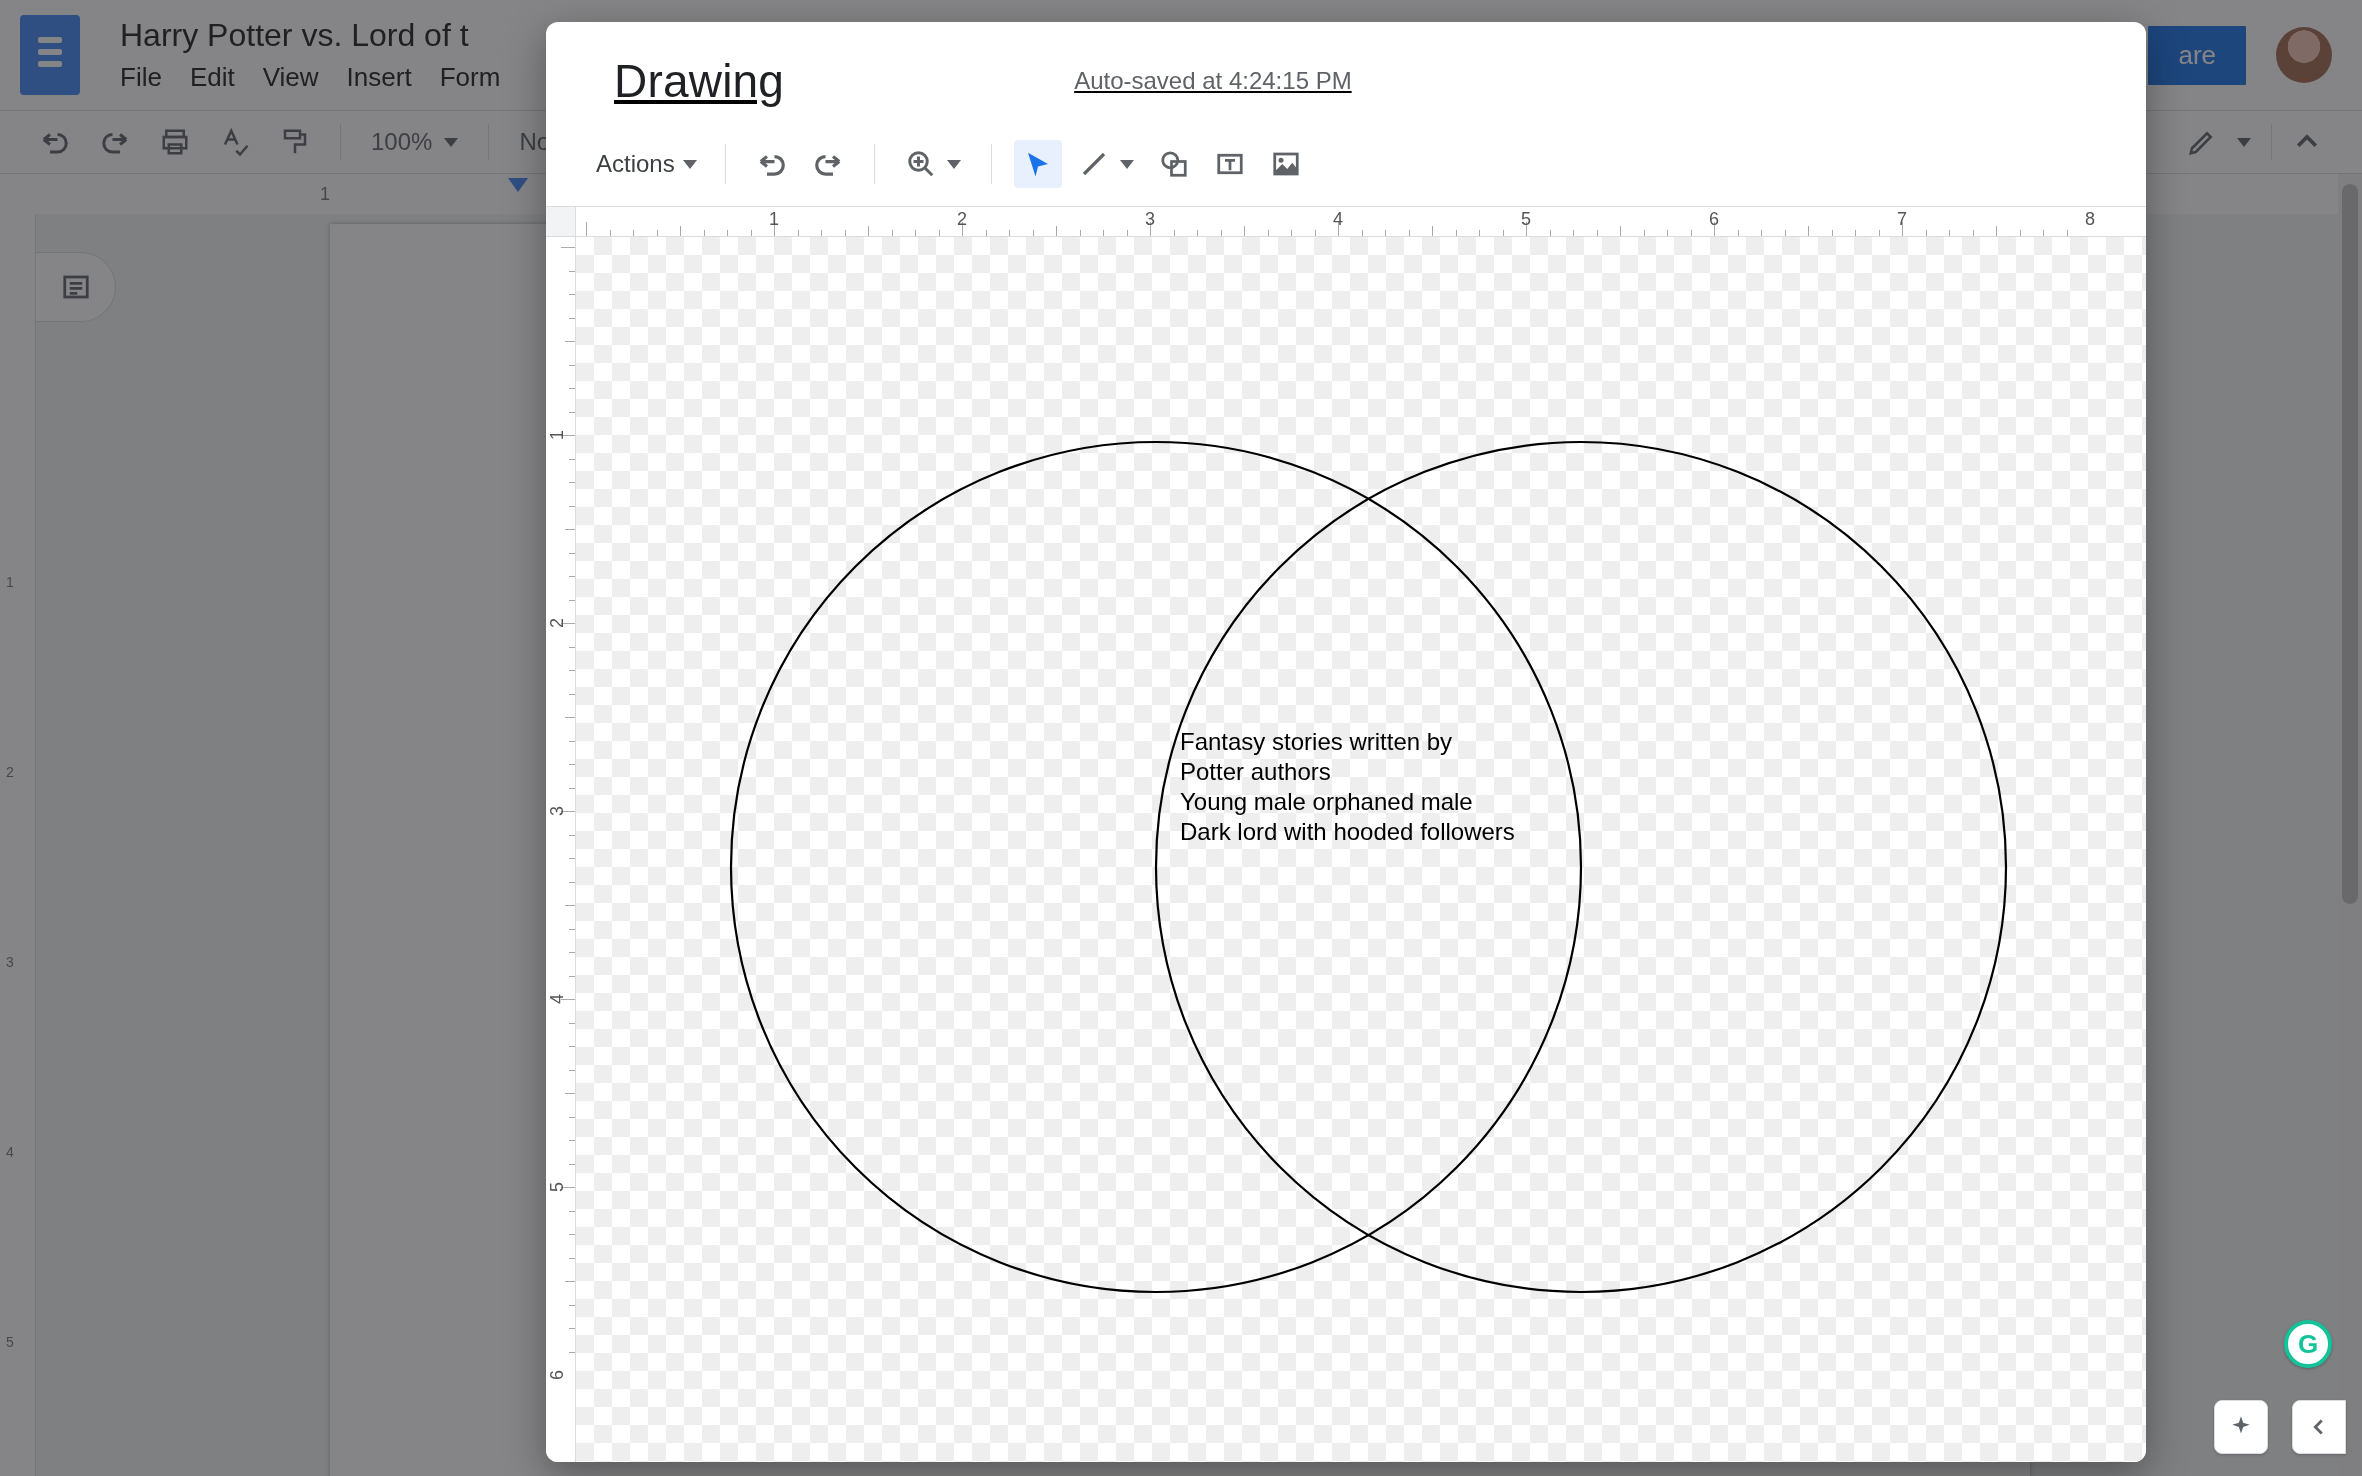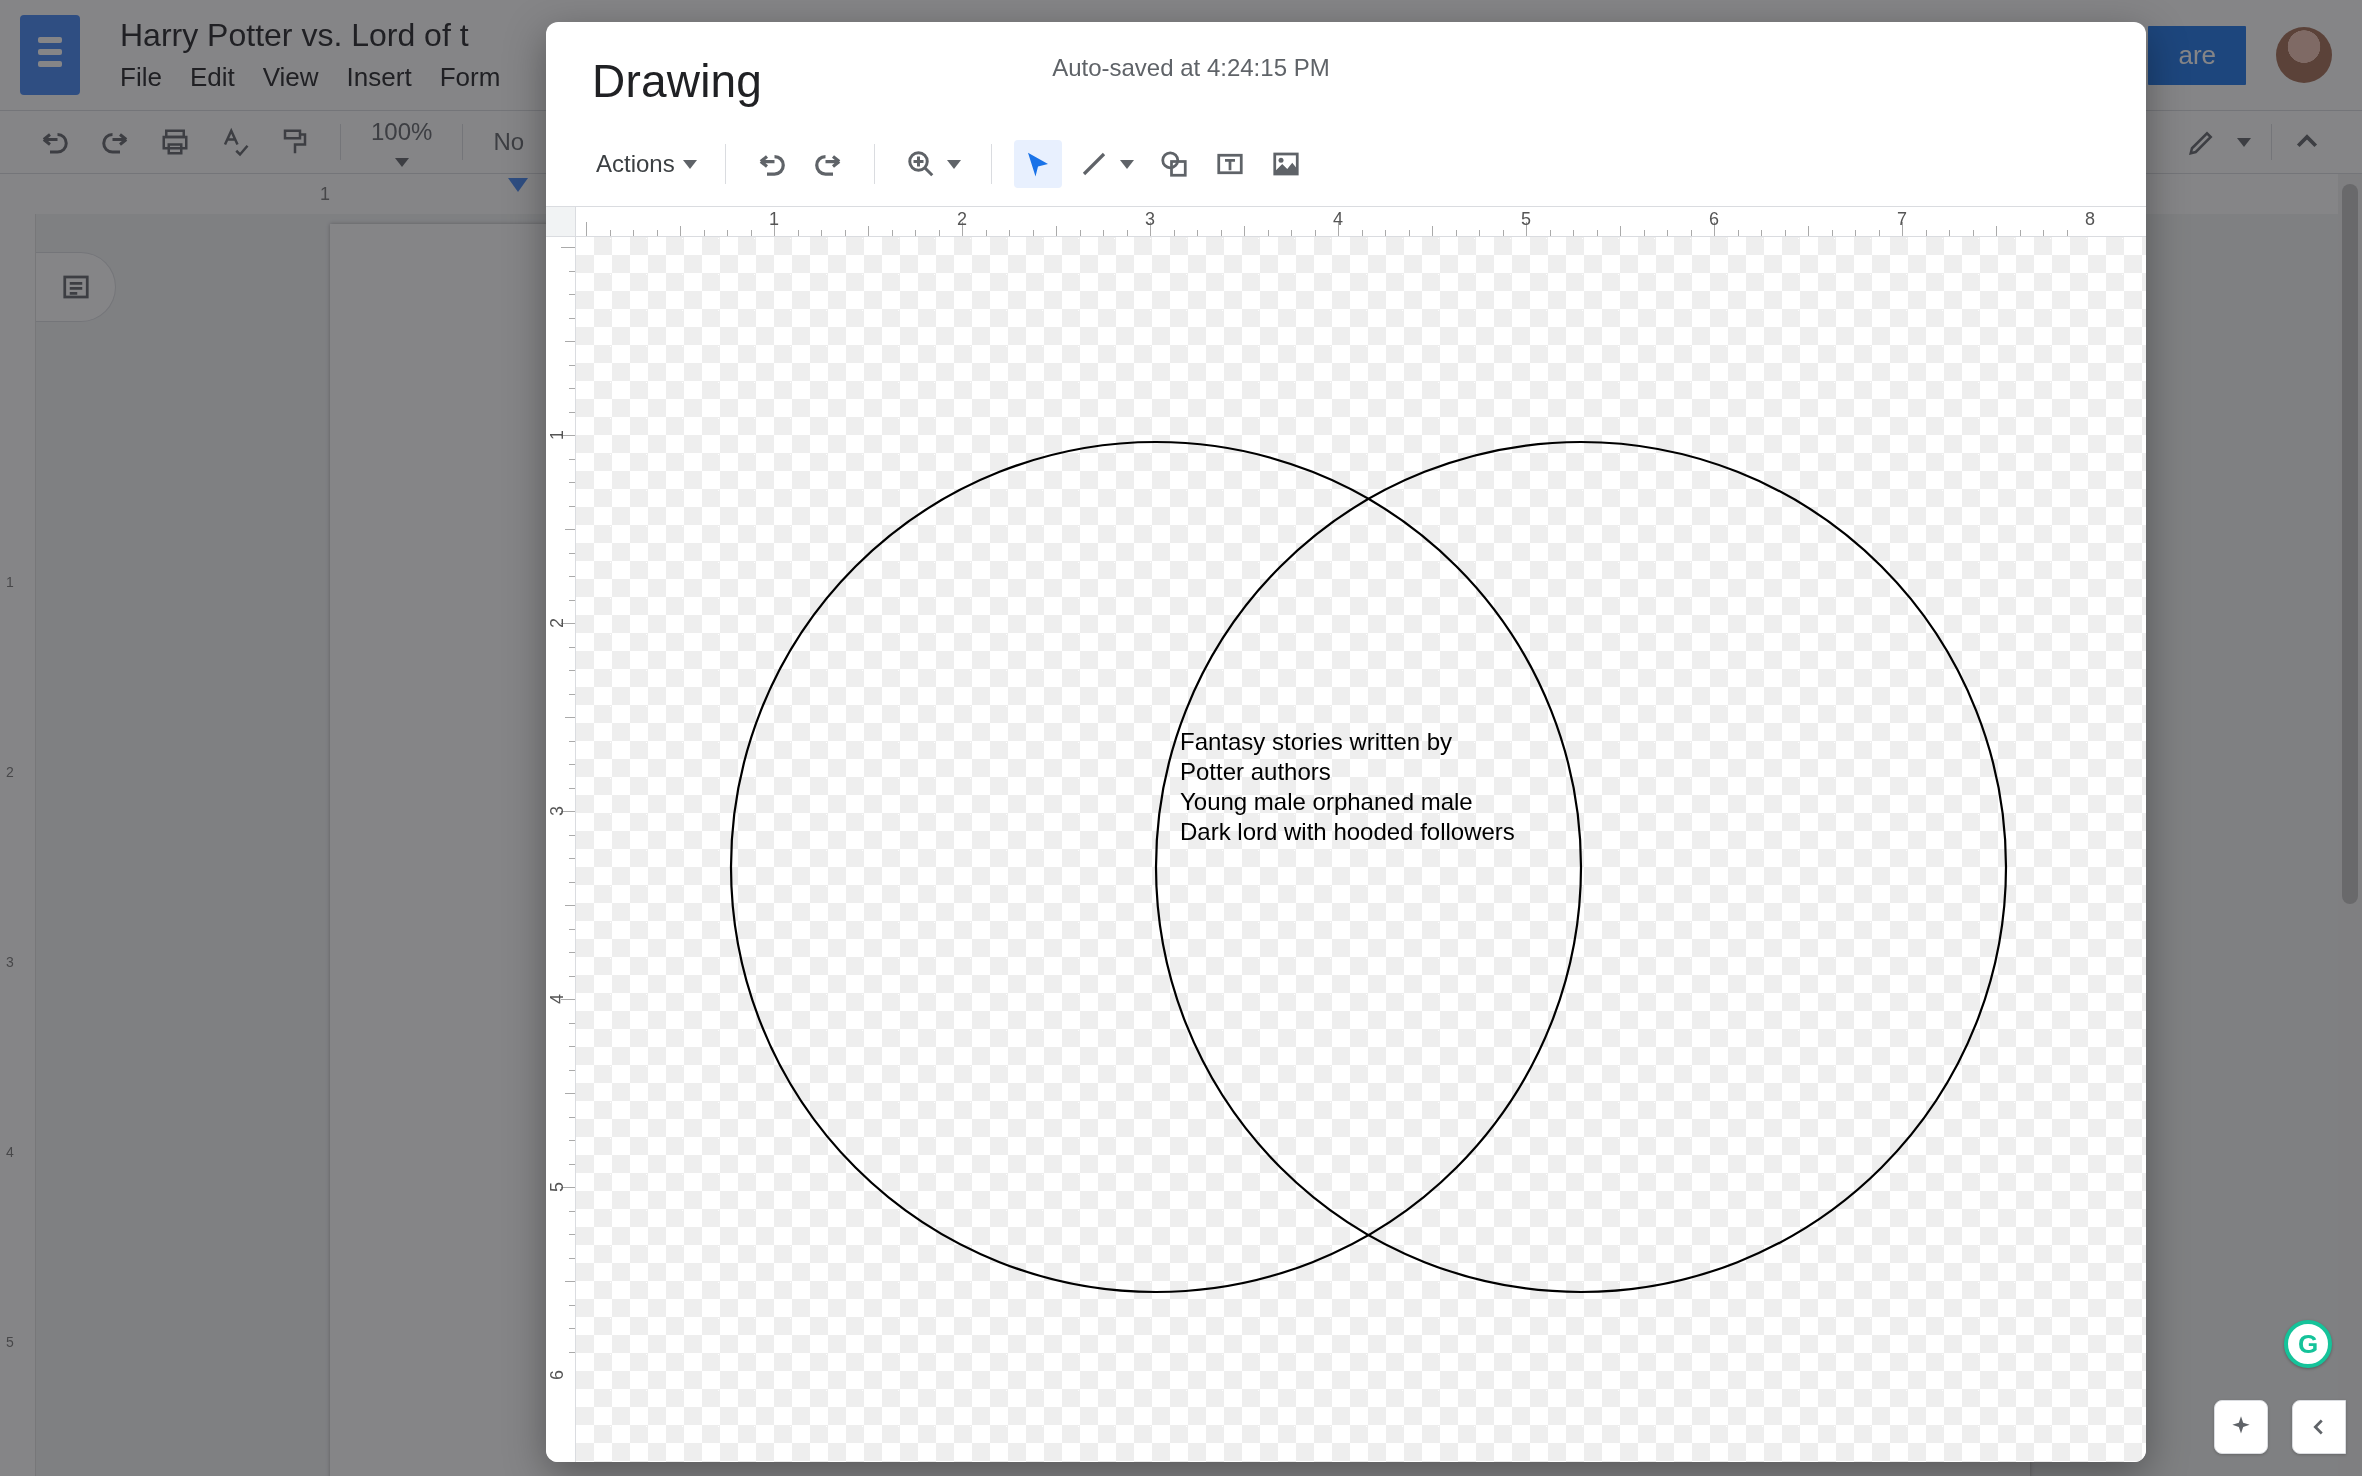--- a/index.html
+++ b/index.html
@@ -29,21 +29,21 @@
     width: 56px; height: 56px; border-radius: 50%; margin-left: 30px;
     background: radial-gradient(circle at 50% 35%, #f1c4b4 0 35%, #a36b52 36% 100%);
   }
 
   .bg-toolbar {
     height: 64px; border-top: 1px solid #dadce0; border-bottom: 1px solid #dadce0;
     display: flex; align-items: center; gap: 30px; padding: 0 40px; color: #5f6368; font-size: 24px;
   }
   .tb-ic { width: 30px; height: 30px; display:inline-flex; align-items:center; justify-content:center; }
   .tb-sep { width:1px; height:36px; background:#dadce0; }
-  .zoom-val { display:flex; align-items:center; gap:12px;flex-direction:column; }
+  .zoom-val { display:flex; align-items:center; gap:12px; }
   .bg-toolbar .right { margin-left:auto; display:flex; align-items:center; gap:20px; }
 
   .bg-rulerrow { height: 40px; background:#fff; position:relative; }
   .bg-pagearea { flex:1; background:#f1f3f4; position:relative; display:flex; }
   .bg-leftruler { width:36px; background:#fff; border-right:1px solid #e0e0e0; position:relative; font-size:14px; color:#777; }
   .bg-leftruler span { position:absolute; left:10px; transform: translateX(-50%); }
   .ruler-num { position:absolute; top:10px; font-size:18px; color:#777; }
   .ruler-marker { position:absolute; top:4px; width:0; height:0; border-left:10px solid transparent; border-right:10px solid transparent; border-top:14px solid #4285f4; }
 
   .bg-page { position:absolute; left:330px; top:10px; width:1700px; height:2000px; background:#fff; box-shadow:0 0 4px rgba(0,0,0,.3); }
@@ -56,21 +56,21 @@
   
   .scrim { position:absolute; inset:0; background: rgba(32,33,36,.55); }
 
   
   .modal {
     position: absolute; left: 546px; top: 22px; width: 1600px; height: 1440px;
     background: #fff; border-radius: 12px; box-shadow: 0 12px 40px rgba(0,0,0,.35);
     display: flex; flex-direction: column; overflow: hidden;
   }
   .modal-header {
-    display: flex; align-items: flex-start; padding: 32px 46px;
+    display: flex; align-items: center; padding: 32px 68px; text-decoration: underline;
   }
   .modal-title { font-size: 46px; font-weight: 400; color: #202124; letter-spacing: .2px; }
   .modal-autosave { margin-left: 290px; font-size: 24px; color: #5f6368; }
   .modal-save {
     margin-left: auto; background: #1a73e8; color: #fff; border: none; border-radius: 6px;
     font-size: 28px; padding: 22px 36px; cursor: pointer;
   }
 
   .modal-toolbar {
     display: flex; align-items: center; gap: 8px; padding: 0 44px 18px 44px;

